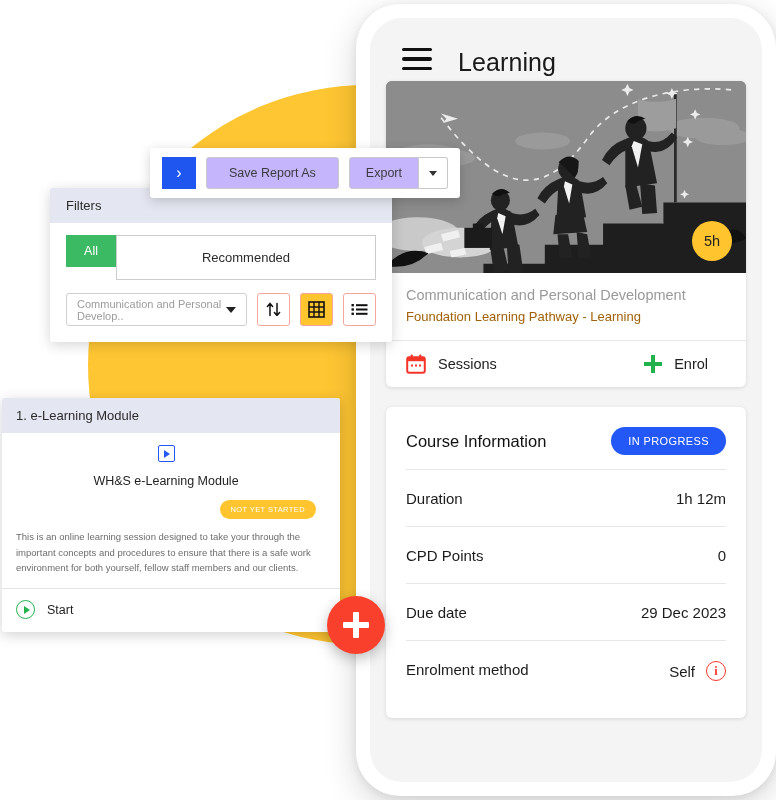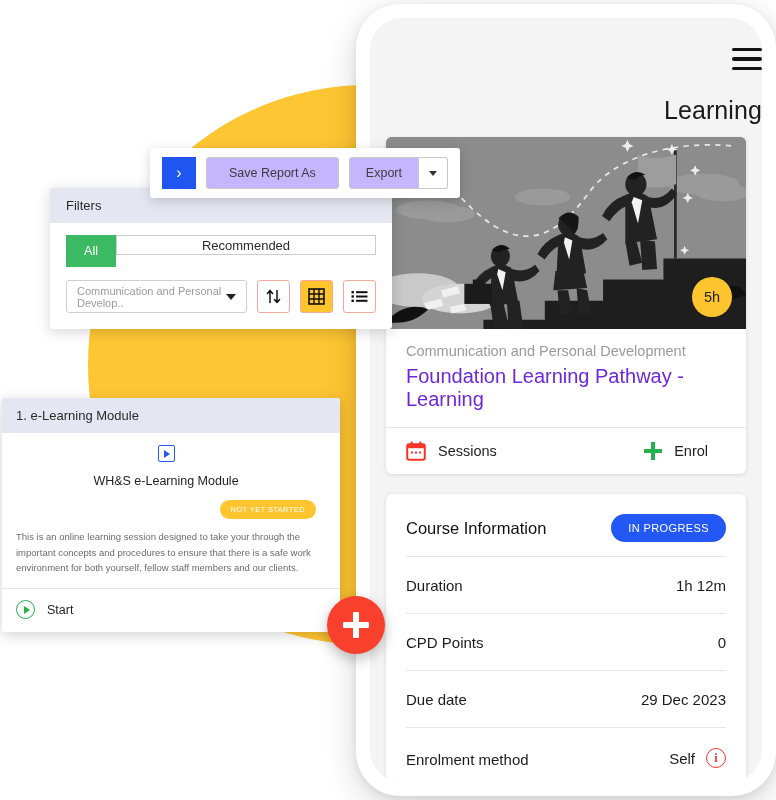--- a/index.html
+++ b/index.html
@@ -35,24 +35,23 @@
   .phone-screen {
     width: 100%; height: 100%;
     background: #f4f4f4;
     border-radius: 32px;
     overflow: hidden;
     position: relative;
   }
 
   
   .appbar {
-    display: flex; align-items: flex-end;
+    display: flex; align-items: flex-start;
     gap: 26px;
-    padding: 30px 0 12px 32px;
-    flex-direction: column;
+    padding: 30px 0 4px 32px;
   }
   .hamburger { width: 30px; cursor: pointer; }
   .hamburger span {
     display: block; height: 3.4px; background: #111;
     border-radius: 2px; margin-bottom: 6px;
   }
   .hamburger span:last-child { margin-bottom: 0; }
   .appbar-title {
     font-size: 25px; color: #1a1a1a; letter-spacing: 0.1px;
   }
@@ -74,21 +73,21 @@
   .hero svg { display: block; width: 100%; height: 100%; }
   .hero-badge {
     position: absolute; right: 14px; bottom: 12px;
     width: 40px; height: 40px; border-radius: 50%;
     background: #FFC42E;
     color: #222; font-size: 14.5px;
     display: flex; align-items: center; justify-content: center;
   }
   .course-meta { padding: 14px 20px 16px 20px; }
   .course-cat { font-size: 14.5px; color: #9a9a9a; margin-bottom: 6px; }
-  .course-title { font-size: 20px; color: #6d28d9; }
+  .course-title { font-size: 13px; color: #a16207; }
 
   .course-actions {
     display: flex; align-items: center;
     border-top: 1px solid #e7e7e7;
     padding: 13px 20px;
   }
   .action { display: flex; align-items: center; gap: 12px; font-size: 14.5px; color: #222; }
   .action.right { margin-left: auto; margin-right: 18px; }
 
   
@@ -113,21 +112,21 @@
     padding: 20px 0 14px 0;
   }
   .info-head-title { font-size: 16.5px; color: #111; }
   .status-pill {
     margin-left: auto;
     background: #2458f6; color: #fff;
     font-size: 11px; letter-spacing: 0.4px;
     padding: 8px 17px; border-radius: 20px;
   }
   .info-row {
-    display: flex; align-items: flex-end;
+    display: flex; align-items: flex-start;
     padding: 20px 0 19px 0;
     border-top: 1px solid #e7e7e7;
     font-size: 15px; color: #1c1c1c;
   }
   .info-row .val { margin-left: auto; display: flex; align-items: center; gap: 11px; }
   .i-circle {
     width: 20px; height: 20px; border-radius: 50%;
     border: 1.8px solid #f5342a; color: #f5342a;
     font-size: 12px; font-family: "Liberation Serif", serif;
     display: flex; align-items: center; justify-content: center;
@@ -189,21 +188,21 @@
   }
   .filters-body { padding: 12px 16px 16px 16px; }
   .seg-row { display: flex; margin-bottom: 13px; }
   .seg-all {
     background: #3cb963; color: #fff; font-size: 12.5px;
     width: 50px; height: 32px;
     display: flex; align-items: center; justify-content: center;
   }
   .seg-rec {
     flex: 1; border: 1px solid #ccc; background: #fff;
-    height: 20px; font-size: 13px; color: #2b2b2b;
+    height: 45px; font-size: 13px; color: #2b2b2b;
     display: flex; align-items: center; justify-content: center;
     cursor: pointer;
   }
   .ctrl-row { display: flex; align-items: center; gap: 10px; }
   .select-box {
     flex: 1; height: 33px; border: 1px solid #cfcfcf; border-radius: 3px;
     display: flex; align-items: center; padding: 0 10px;
     font-size: 11px; color: #9c9c9c; cursor: pointer;
   }
   .select-box .chev {

